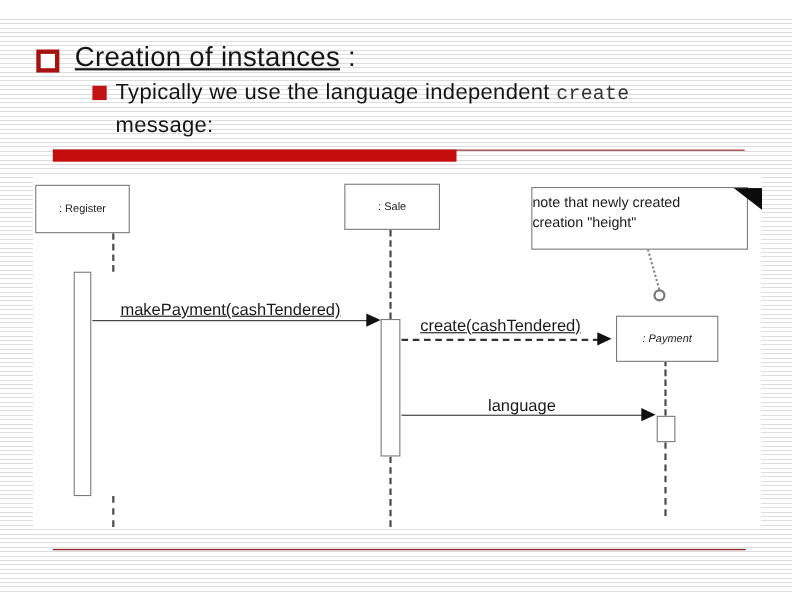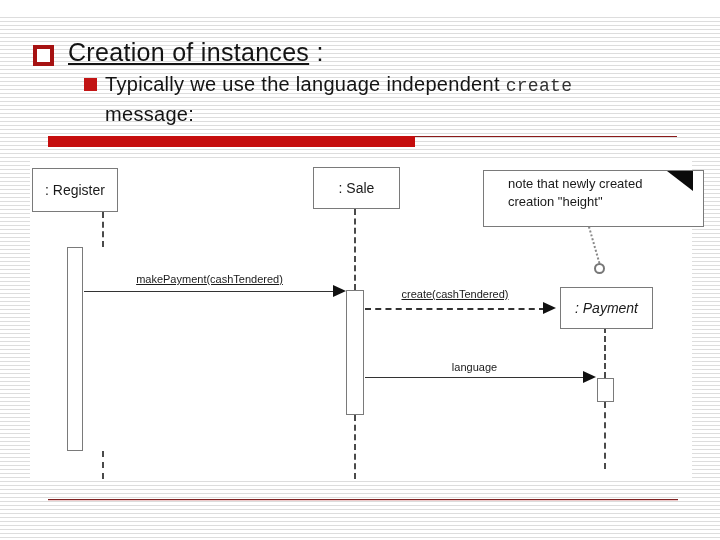--- a/index.html
+++ b/index.html
@@ -19,51 +19,51 @@
   .title-text .u{text-decoration:underline;}
   .sub-bullet{left:84px;top:64px;width:13px;height:13px;background:#c21414;}
   .sub-text{left:105px;top:56px;width:585px;font-size:20px;line-height:28px;letter-spacing:.3px;color:#141414;}
   .mono{font-family:"Liberation Mono","DejaVu Sans Mono",monospace;font-size:18px;color:#333;}
   
   .redbar-thin{left:48px;top:122px;width:629px;height:1px;background:#8b1a1a;}
   .redbar-thick{left:48px;top:122px;width:367px;height:11px;background:#c50d0d;}
   
   .diagram{left:30px;top:147px;width:662px;height:320px;background:#ffffff;}
   .obj-box{background:#fff;border:1px solid #7a7a7a;display:flex;align-items:center;justify-content:center;
-           font-size:14px;color:#1a1a1a;white-space:nowrap;}
+           font-size:10px;color:#1a1a1a;white-space:nowrap;}
   .box-register{left:2px;top:7px;width:84px;height:42px;}
   .box-sale{left:283px;top:6px;width:85px;height:40px;}
   .box-payment{left:530px;top:126px;width:91px;height:40px;font-style:italic;}
   .ll{width:0;border-left:2px dashed #4a4a4a;}
   .ll-reg-1{left:72px;top:51px;height:35px;}
   .ll-reg-2{left:72px;top:290px;height:28px;}
   .ll-sale-1{left:324px;top:48px;height:81px;}
   .ll-sale-2{left:324px;top:254px;height:64px;}
   .ll-pay-1{left:574px;top:166px;height:51px;}
   .ll-pay-2{left:574px;top:241px;height:67px;}
   .act{background:#fff;border:1px solid #7a7a7a;}
   .act-register{left:37px;top:86px;width:14px;height:202px;}
   .act-sale{left:316px;top:129px;width:16px;height:123px;}
   .act-payment{left:567px;top:217px;width:15px;height:22px;}
-  .msg-label{font-size:11px;color:#1a1a1a;text-align:center;white-space:nowrap;}
+  .msg-label{font-size:15px;color:#1a1a1a;text-align:center;white-space:nowrap;}
   .msg-label.u{text-decoration:underline;}
   .lbl-makepayment{left:54px;top:112px;width:251px;}
   .lbl-create{left:335px;top:127px;width:180px;}
   .lbl-authorize{left:335px;top:200px;width:219px;}
   .mline{height:1px;background:#333;}
   .line-makepayment{left:54px;top:130px;width:251px;}
   .line-create{left:335px;top:147px;width:180px;height:0;background:none;border-top:2px dashed #333;}
   .line-authorize{left:335px;top:216px;width:219px;}
   .arrowhead{width:0;height:0;border-top:6px solid transparent;border-bottom:6px solid transparent;border-left:13px solid #111;}
   .ah-makepayment{left:303px;top:124px;}
   .ah-create{left:513px;top:141px;}
   .ah-authorize{left:553px;top:210px;}
   
   .note-box{left:453px;top:9px;width:195px;height:51px;border:1px solid #7a7a7a;background:#fff;
-            padding:4px 0 0 24px;font-size:13px;line-height:18px;color:#1a1a1a;}
+            padding:4px 0 0 0;font-size:13px;line-height:18px;color:#1a1a1a;}
   .note-dogear{left:637px;top:10px;width:26px;height:20px;background:#0b0b0b;
                clip-path:polygon(0 0,100% 0,100% 100%);}
   .note-connector{left:558px;top:66px;height:38px;width:0;border-left:2px dotted #888;
                   transform:rotate(-16deg);transform-origin:top left;}
   .note-circle{left:564px;top:102px;width:7px;height:7px;border:2px solid #777;border-radius:50%;background:#fff;}
   
   .bline-dark{left:48px;top:485px;width:630px;height:1px;background:#7e2222;}
   .bline-light{left:48px;top:486px;width:630px;height:1px;background:#eecaca;}
 </style>
 </head>

